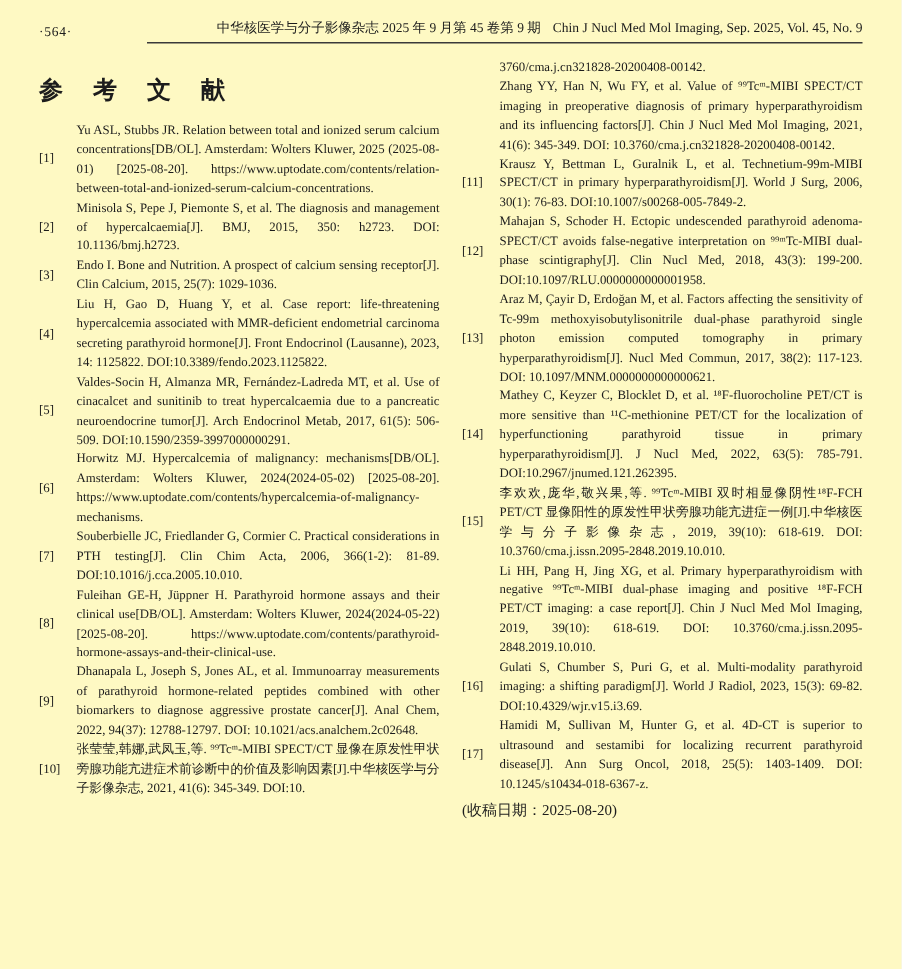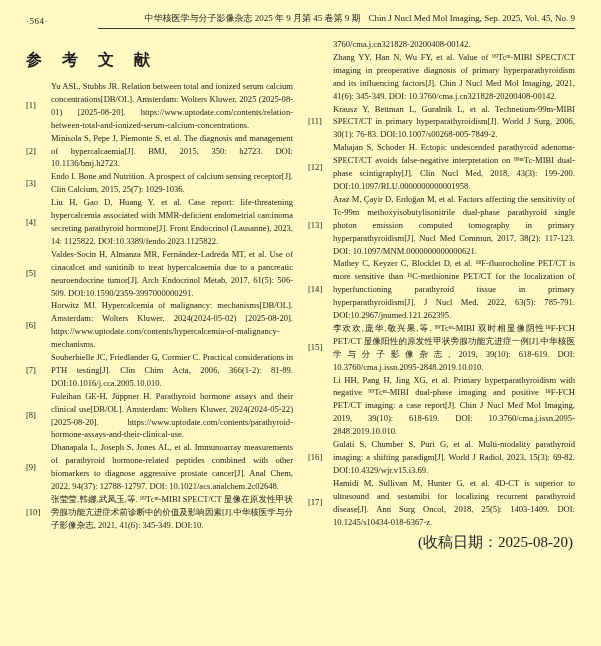--- a/index.html
+++ b/index.html
@@ -80,22 +80,21 @@
     flex: 0 0 25px;
     white-space: nowrap;
   }
   .ref-text {
     flex: 1;
     text-align: justify;
     overflow-wrap: break-word;
   }
   .received {
     margin: 5px 2px 0 0;
-    font-size: 15px;
-    text-align: right;
+    font-size: 10px;
   }
 </style>
 </head>
 <body>
 
 <div class="page">
 
   <div class="page-header">
     <span class="page-number">·564·</span>
     <span class="journal-line">

